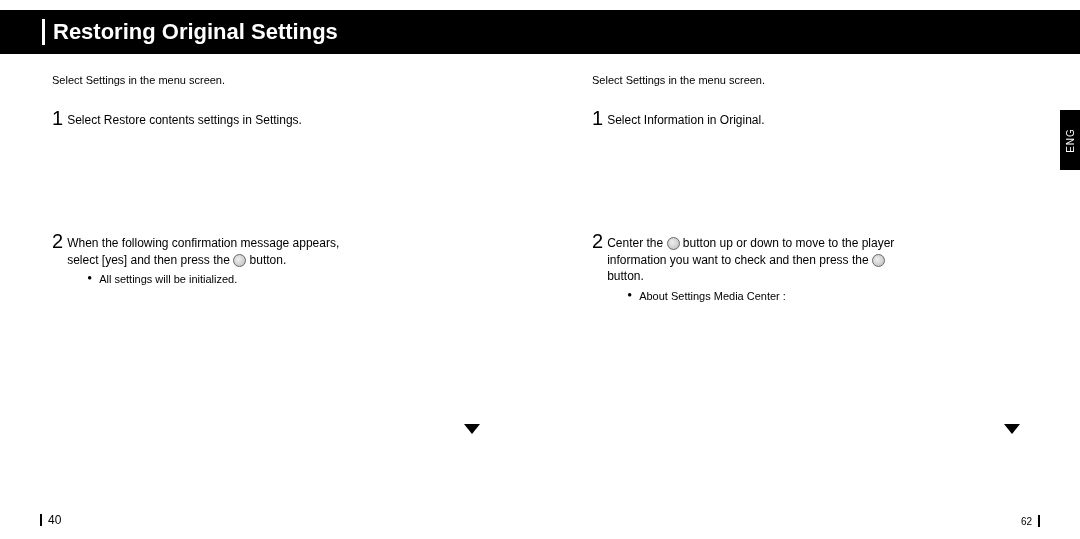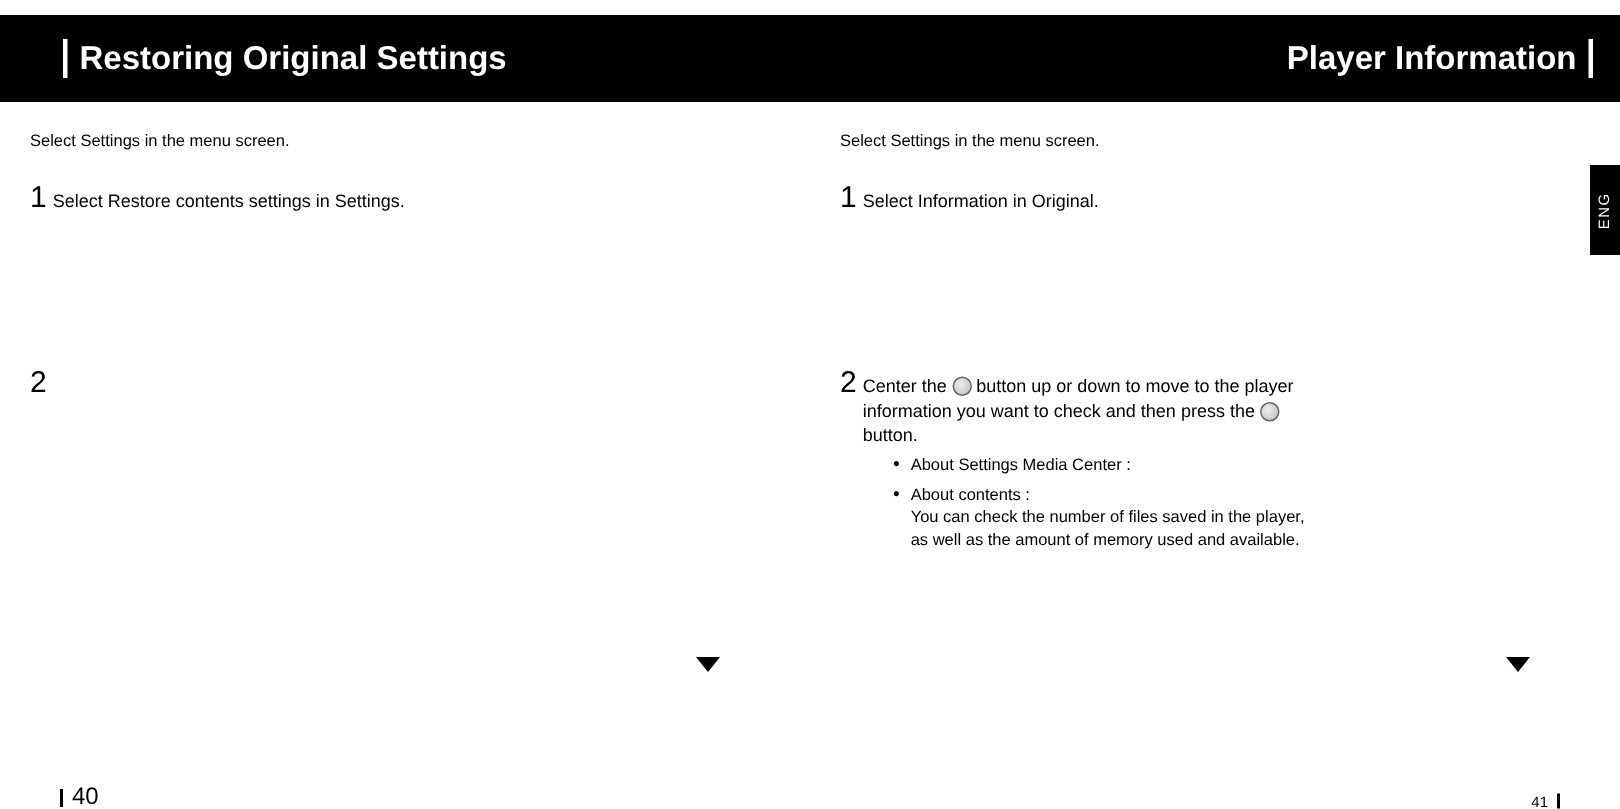--- a/index.html
+++ b/index.html
@@ -6,21 +6,21 @@
     body {
       width: 1080px;
       height: 539px;
       font-family: Arial, Helvetica, sans-serif;
       background: #fff;
       position: relative;
     }
     .header {
       background: #000;
       color: #fff;
-      height: 58px;
+      height: 44px;
       display: flex;
       justify-content: space-between;
       align-items: center;
       padding: 0 10px 0 34px;
       margin-top: 10px;
     }
     .header-left {
       display: flex;
       align-items: center;
     }
@@ -43,21 +43,21 @@
       font-size: 22px;
       font-weight: bold;
     }
     .spread {
       display: flex;
       width: 100%;
       height: calc(100% - 54px);
     }
     .page {
       width: 50%;
-      padding: 20px 34px 10px 20px;
+      padding: 20px 34px 10px 52px;
       position: relative;
       font-size: 12px;
       color: #000;
     }
     .intro {
       font-size: 11px;
       margin-bottom: 22px;
     }
     .step {
       margin-bottom: 20px;
@@ -128,21 +128,21 @@
       justify-content: center;
     }
     .side-tab span {
       transform: rotate(-90deg);
       letter-spacing: 1px;
     }
     .pagenum-left {
       position: absolute;
       bottom: 12px;
       left: 34px;
-      font-size: 16px;
+      font-size: 12px;
       display: flex;
       align-items: center;
     }
     .pagenum-right {
       position: absolute;
       bottom: 12px;
       right: 34px;
       font-size: 10px;
       display: flex;
       align-items: center;
@@ -156,44 +156,48 @@
     }
   </style>
 </head>
 <body>
 
 <div class="header">
   <div class="header-left">
     <span class="vbar"></span>
     <span class="title-left">Restoring Original Settings</span>
   </div>
-  <div class="header-right">
-    <span class="title-right">Player Information</span>
-    <span class="vbar"></span>
-  </div>
 </div>
 
 <div class="side-tab">
   <span>ENG</span>
 </div>
 
 <div class="spread">
 
   <div class="page">
     <div class="intro">Select Settings in the menu screen.</div>
 
     <div class="step">
       <div class="stepnum">1</div>
       <div class="steptext">Select Restore contents settings in Settings.</div>
     </div>
 
     <div class="spacer-tall"></div>
 
     <div class="step">
       <div class="stepnum">2</div>
+      <div class="steptext">
+        <span>When the following confirmation message appears, select [yes] and then press the</span>
+        <span class="circle-btn"></span>
+        <span>button.</span>
+        <div class="bullet-list">
+          <div class="bullet-item">All settings will be initialized.</div>
+        </div>
+      </div>
     </div>
 
     <div class="down-triangle"></div>
 
     <div class="pagenum-left">
       <span class="vbar-small"></span>
       <span>40</span>
     </div>
   </div>
 
@@ -212,29 +216,25 @@
       <div class="steptext">
         <span>Center the</span>
         <span class="circle-btn"></span>
         <span>button up or down to move to the player information you want to check and then press the</span>
         <span class="circle-btn"></span>
         <span>button.</span>
         <div class="bullet-list">
           <div class="bullet-item">
             <span>About Settings Media Center :</span><br>
           </div>
-          <div class="bullet-item">
-            <span>About contents :</span><br>
-            <span>You can check the number of files saved in the player, as well as the amount of memory used and available.</span>
-          </div>
         </div>
       </div>
     </div>
 
     <div class="down-triangle"></div>
 
     <div class="pagenum-right">
-      <span>41</span>
+      <span>62</span>
       <span class="vbar-small"></span>
     </div>
   </div>
 
 </div>
 
 </body></html>

